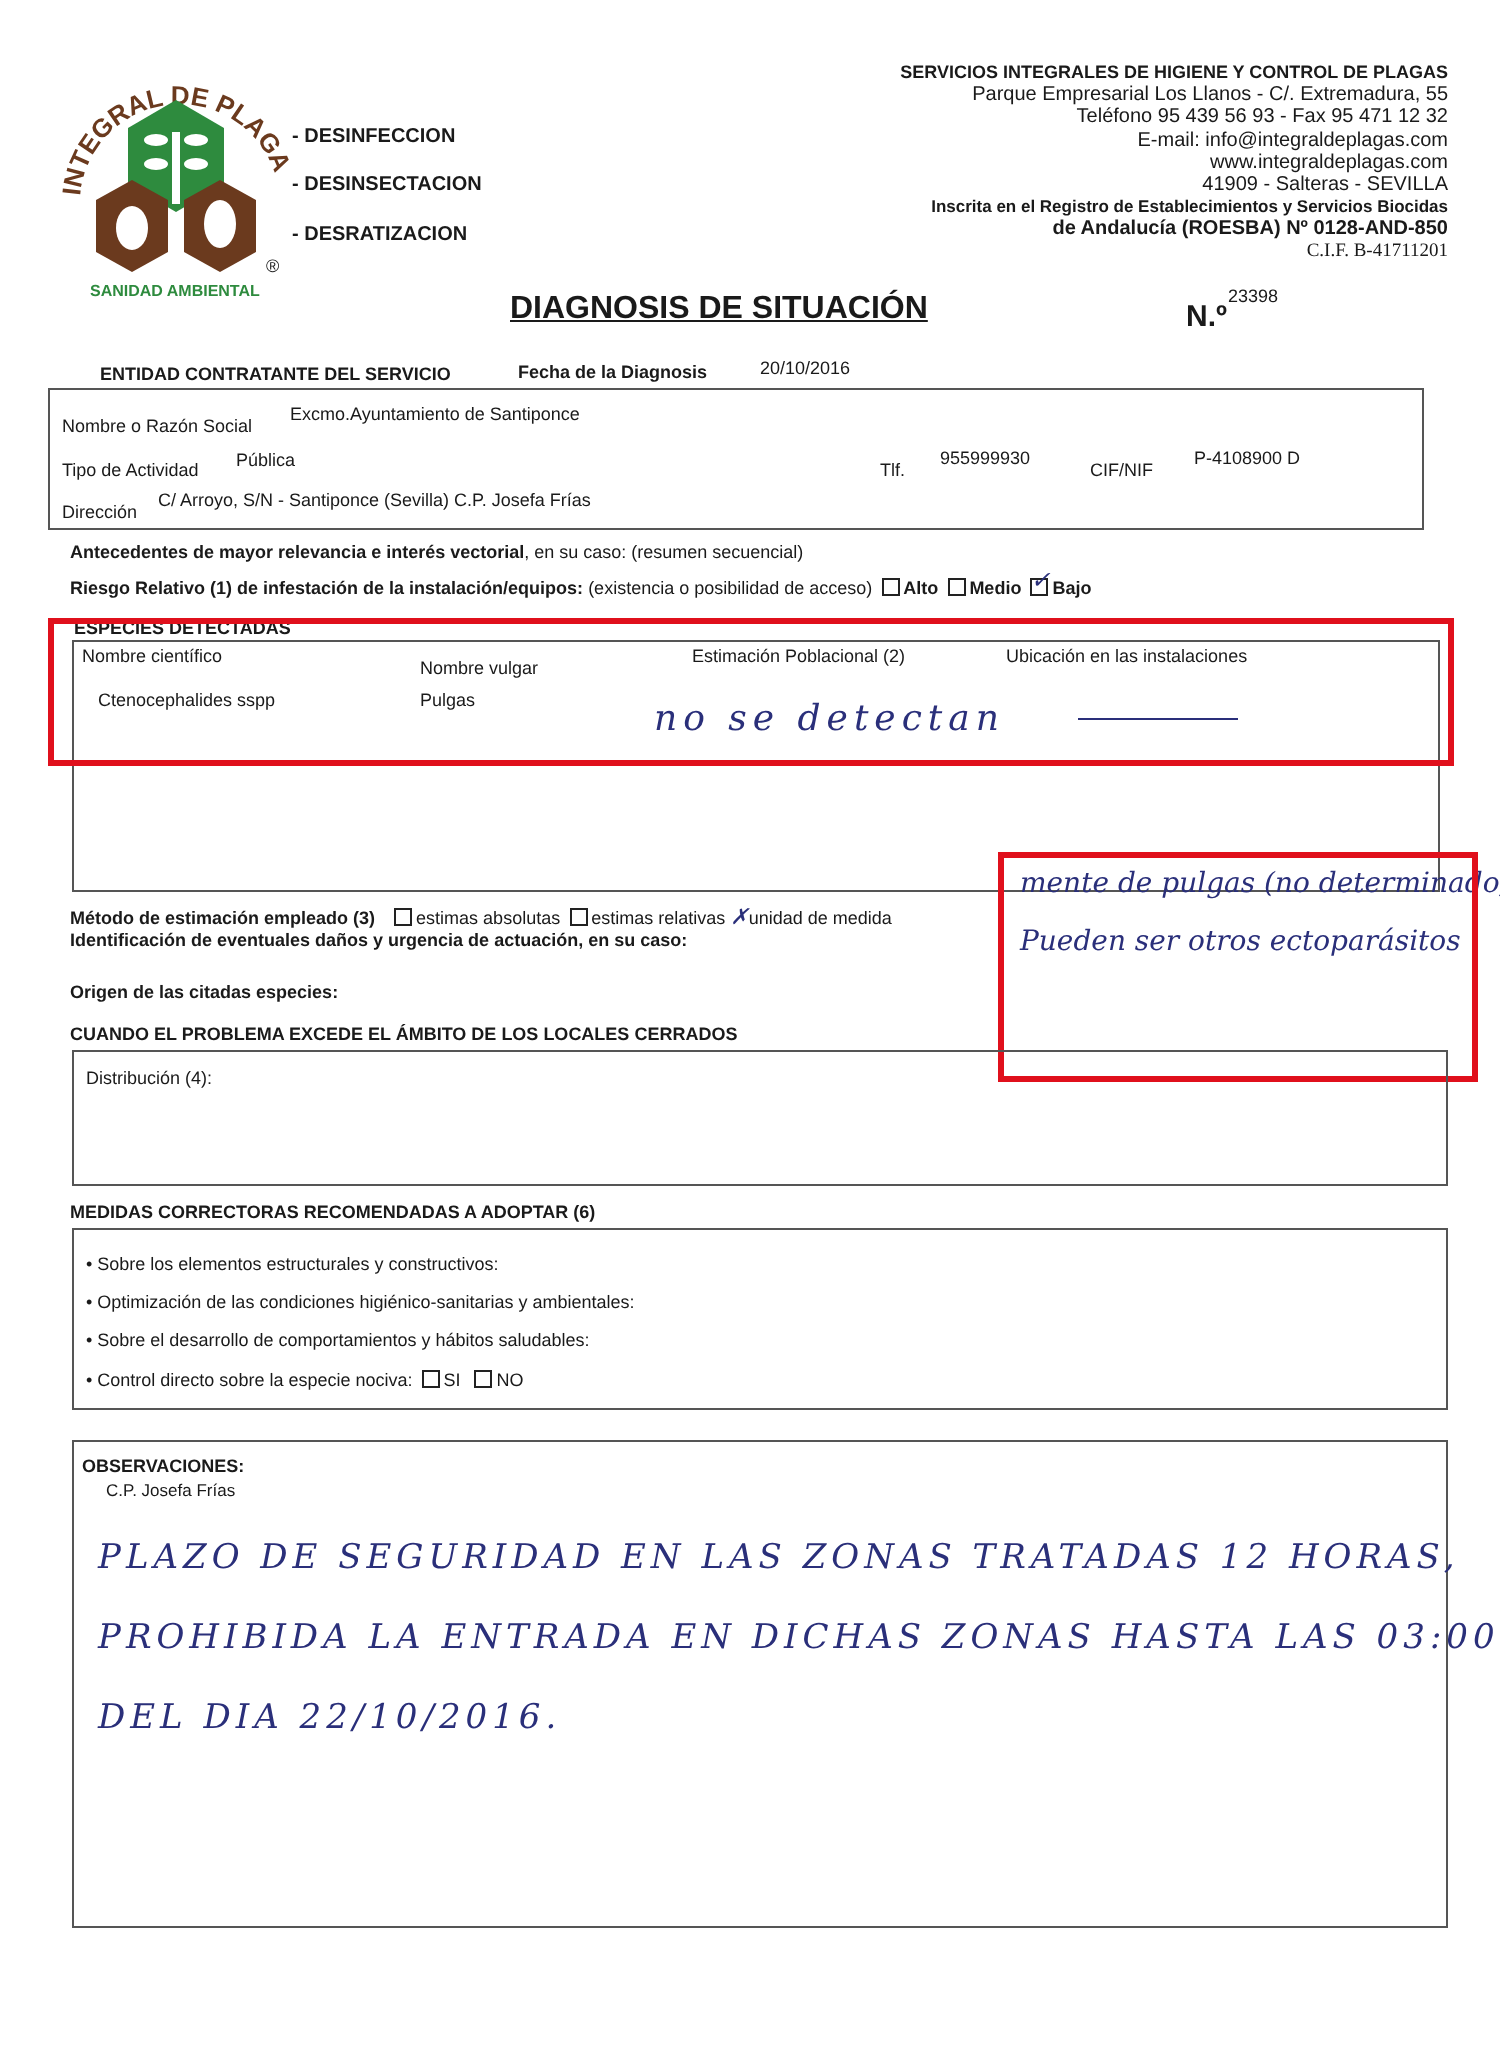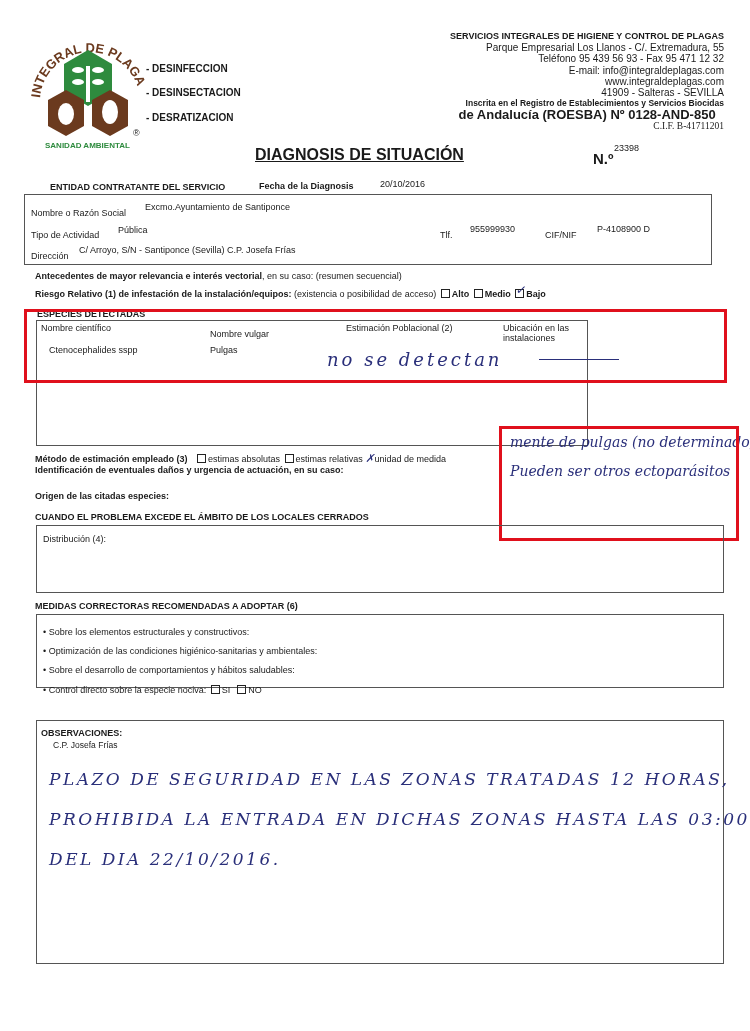--- a/index.html
+++ b/index.html
@@ -46,21 +46,21 @@
 <div class="abs b sm" style="left:146px;top:112px;">- DESRATIZACION</div>
 
 <div class="abs" style="right:26px;top:31px;text-align:right;font-size:10px;line-height:11.2px;">
   <div class="b" style="font-size:9px;">SERVICIOS INTEGRALES DE HIGIENE Y CONTROL DE PLAGAS</div>
   <div>Parque Empresarial Los Llanos - C/. Extremadura, 55</div>
   <div>Teléfono 95 439 56 93 - Fax 95 471 12 32</div>
   <div>E-mail: info@integraldeplagas.com</div>
   <div>www.integraldeplagas.com</div>
   <div>41909 - Salteras - SEVILLA</div>
   <div class="b" style="font-size:8.5px;">Inscrita en el Registro de Establecimientos y Servicios Biocidas</div>
-  <div class="b" style="font-size:13px;text-align:center;">de Andalucía (ROESBA) Nº 0128-AND-850</div>
+  <div class="b" style="font-size:10px;">de Andalucía (ROESBA) Nº 0128-AND-850</div>
   <div style="font-family:'Liberation Serif',serif;font-size:9.5px;">C.I.F. B-41711201</div>
 </div>
 
 <div class="abs b ul" style="left:255px;top:146px;font-size:16px;">DIAGNOSIS DE SITUACIÓN</div>
 <div class="abs b" style="left:593px;top:150px;font-size:15px;">N.º</div>
 <div class="abs" style="left:614px;top:143px;font-size:9px;">23398</div>
 
 <div class="abs b xs" style="left:34px;top:182px;padding-left:16px;">ENTIDAD CONTRATANTE DEL SERVICIO</div>
 <div class="abs b xs" style="left:259px;top:181px;">Fecha de la Diagnosis</div>
 <div class="abs xs" style="left:380px;top:179px;">20/10/2016</div>
@@ -82,21 +82,21 @@
   <span class="b">Antecedentes de mayor relevancia e interés vectorial</span><span>, en su caso: (resumen secuencial)</span>
 </div>
 <div class="abs xs" style="left:35px;top:289px;">
   <span class="b">Riesgo Relativo (1)  de infestación de la instalación/equipos:</span><span> (existencia o posibilidad de acceso)</span>
   <span class="chk"></span><span class="b">Alto</span>
   <span class="chk"></span><span class="b">Medio</span>
   <span class="chk" style="position:relative;"><span class="hand" style="position:absolute;left:-1px;top:-7px;font-size:12px;">✓</span></span><span class="b">Bajo</span>
 </div>
 
 <div class="abs b xs" style="left:37px;top:309px;">ESPECIES DETECTADAS</div>
-<div class="box" style="left:36px;top:320px;width:552px;height:126px;">
+<div class="box" style="left:36px;top:320px;width:684px;height:126px;">
   <span class="abs xs" style="left:4px;top:2px;">Nombre científico</span>
   <span class="abs xs" style="left:173px;top:8px;">Nombre vulgar</span>
   <span class="abs xs" style="left:309px;top:2px;">Estimación Poblacional (2)</span>
   <span class="abs xs" style="left:466px;top:2px;">Ubicación en las instalaciones</span>
   <div>
     <span class="abs xs" style="left:12px;top:24px;">Ctenocephalides sspp</span>
     <span class="abs xs" style="left:173px;top:24px;">Pulgas</span>
     <span class="abs hand" style="left:290px;top:28px;font-size:18px;letter-spacing:3px;">no se detectan</span>
     <span class="abs" style="left:502px;top:38px;width:80px;height:0;border-top:1.5px solid #2a2f7a;"></span>
   </div>
@@ -117,21 +117,21 @@
   <div style="white-space:nowrap;">Pueden ser otros ectoparásitos</div>
 </div>
 <div class="red" style="left:499px;top:426px;width:240px;height:115px;"></div>
 
 <div class="abs b xs" style="left:35px;top:512px;">CUANDO EL PROBLEMA EXCEDE EL ÁMBITO DE LOS LOCALES CERRADOS</div>
 <div class="box" style="left:36px;top:525px;width:688px;height:68px;">
   <span class="abs xs" style="left:6px;top:8px;">Distribución (4):</span>
 </div>
 
 <div class="abs b xs" style="left:35px;top:601px;">MEDIDAS CORRECTORAS RECOMENDADAS A ADOPTAR (6)</div>
-<div class="box" style="left:36px;top:614px;width:688px;height:74px;">
+<div class="box" style="left:36px;top:614px;width:688px;height:91px;">
   <div class="abs xs" style="left:6px;top:12px;">• <span>Sobre los elementos estructurales y constructivos:</span></div>
   <div class="abs xs" style="left:6px;top:31px;">• <span>Optimización de las condiciones higiénico-sanitarias y ambientales:</span></div>
   <div class="abs xs" style="left:6px;top:50px;">• <span>Sobre el desarrollo de comportamientos y hábitos saludables:</span></div>
   <div class="abs xs" style="left:6px;top:70px;">• <span>Control directo sobre la especie nociva:</span>
     <span class="chk"></span><span>SI</span>&nbsp;
     <span class="chk"></span><span>NO</span>
   </div>
 </div>
 
 <div class="box" style="left:36px;top:720px;width:688px;height:244px;">

